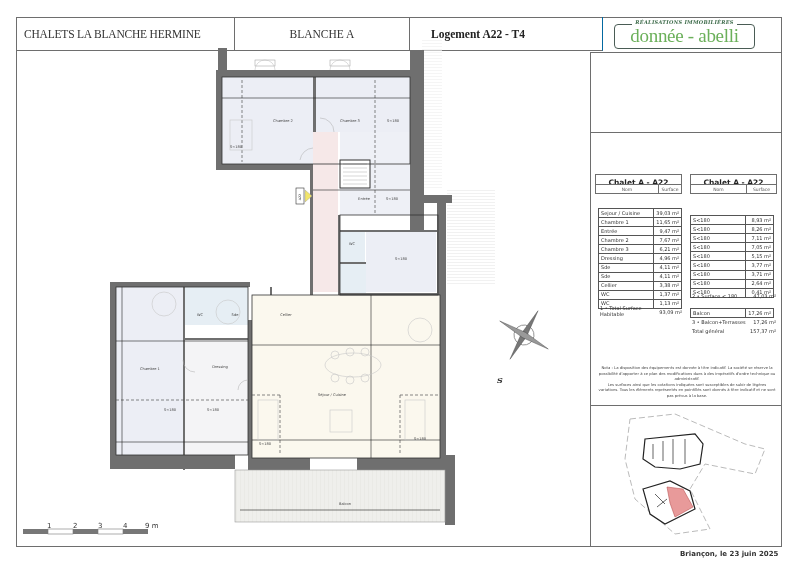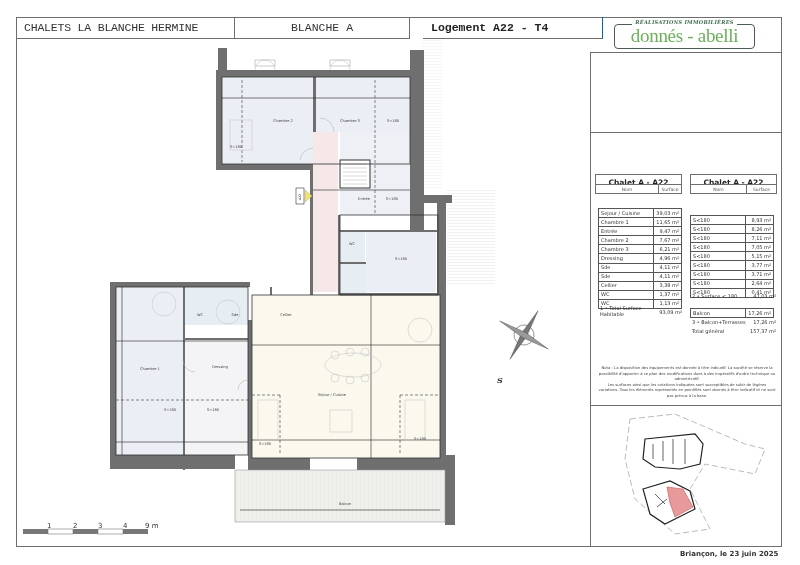--- a/index.html
+++ b/index.html
@@ -1,18 +1,18 @@
 <!DOCTYPE html>
 <html><head>
 <meta charset="utf-8">
 <style>
   html, body { margin:0; padding:0; background:#ffffff; }
   body { width:800px; height:565px; position:relative; overflow:hidden; font-family:"DejaVu Sans", sans-serif; color:#222; }
   .frame { position:absolute; left:16px; top:17px; width:766px; height:530px; border:1px solid #6e6e6e; box-sizing:border-box; }
-  .hdr { position:absolute; top:17px; height:22px; border-bottom:1px solid #6e6e6e; box-sizing:border-box; display:flex; align-items:center; font-family:Liberation Mono, monospace; }
+  .hdr { position:absolute; top:17px; height:34px; border-bottom:1px solid #6e6e6e; box-sizing:border-box; display:flex; align-items:center; font-family:Liberation Serif, serif; }
   .hdr-title { left:16px; width:219px; border-right:1px solid #6e6e6e; padding-left:8px; font-size:11.5px; letter-spacing:-0.2px; color:#333; }
   .hdr-chalet { left:235px; width:175px; border-right:1px solid #6e6e6e; justify-content:center; font-size:11.5px; color:#333; }
   .hdr-logement { left:423px; width:180px; border-right:1px solid #0369a1; padding-left:8px; font-size:11.5px; font-weight:bold; color:#222; }
   .logo-box { position:absolute; left:590px; top:17px; width:192px; height:36px; border-bottom:1px solid #6e6e6e; box-sizing:border-box; }
   .logo-inner { position:absolute; left:24px; top:7px; width:141px; height:25px; border:1.5px solid #4a5c55; border-radius:4px; box-sizing:border-box; }
   .logo-top { position:absolute; left:0; right:0; top:-6px; text-align:center; font-family:"DejaVu Serif", serif; font-size:5px; font-style:italic; font-weight:bold; color:#3d6b4a; letter-spacing:0.3px; }
   .logo-top span { background:#fff; padding:0 3px; }
   .logo-main { position:absolute; left:0; right:0; top:1px; text-align:center; font-family:"Liberation Serif", serif; font-size:19px; color:#6bb05a; line-height:20px; letter-spacing:-0.3px; }
   .side-panel { position:absolute; left:590px; top:53px; width:192px; height:494px; }
   .blank-box { position:absolute; left:0; top:0; width:192px; height:80px; border-bottom:1px solid #6e6e6e; box-sizing:border-box; }
@@ -45,21 +45,21 @@
 
 <div class="frame"></div>
 
 <div class="hdr hdr-title" style="position:absolute;">CHALETS LA BLANCHE HERMINE</div>
 <div class="hdr hdr-chalet" style="position:absolute;">BLANCHE A</div>
 <div class="hdr hdr-logement" style="position:absolute;">Logement A22 - T4</div>
 
 <div class="logo-box">
   <div class="logo-inner">
     <div class="logo-top"><span>RÉALISATIONS IMMOBILIÈRES</span></div>
-    <div class="logo-main">donnés - abelli</div>
+    <div class="logo-main">donnée - abelli</div>
   </div>
 </div>
 
 <svg class="plan" width="590" height="547" viewBox="0 0 590 547">
   <defs>
     <pattern id="balc" width="4" height="4" patternUnits="userSpaceOnUse">
       <rect width="4" height="4" fill="#efefec"></rect>
       <line x1="0" y1="0" x2="0" y2="4" stroke="#dcdcd6" stroke-width="0.6"></line>
     </pattern>
     <pattern id="hatch" width="3" height="3" patternUnits="userSpaceOnUse">

